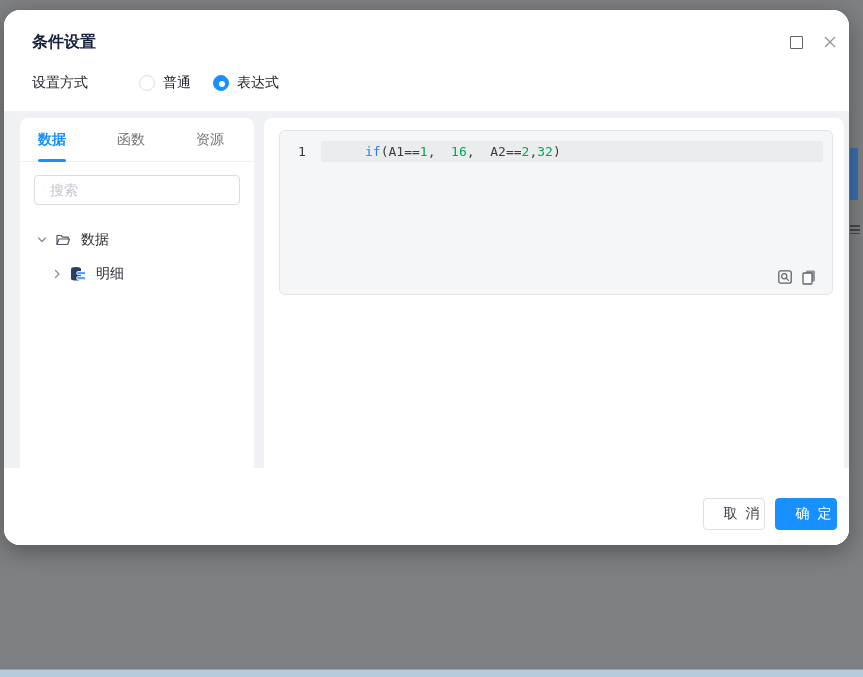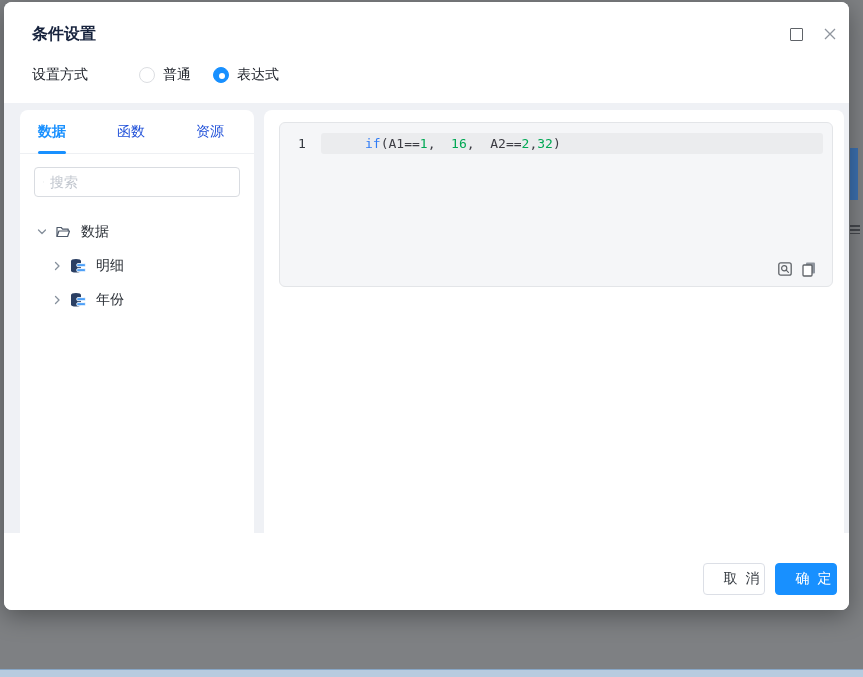--- a/index.html
+++ b/index.html
@@ -12,22 +12,22 @@
   }
 
   
   .bottom-strip { position:absolute; left:0; right:0; bottom:0; height:8px;
     background:#b7cbdf; border-top:1px solid #87a6c6; }
   .bg-frag-blue { position:absolute; right:5px; top:148px; width:8px; height:52px; background:#3b6fae; }
   .bg-frag-dark { position:absolute; right:3px; top:225px; width:10px; height:9px;
     background:repeating-linear-gradient(#44474c 0 2px, #7e8083 2px 4px); }
 
   
-  .dialog { position:absolute; left:4px; top:2px; width:845px; height:608px;
-    background:#fff; border-radius:8px; box-shadow:0 6px 24px rgba(0,0,0,.35); overflow:hidden; }
+  .dialog { position:absolute; left:4px; top:10px; width:845px; height:535px;
+    background:#fff; border-radius:16px; box-shadow:0 6px 24px rgba(0,0,0,.35); overflow:hidden; }
 
   .dlg-header { position:relative; height:101px; background:#fff; }
   .dlg-title { position:absolute; left:28px; top:22px; font-size:16px; font-weight:bold; color:#17233d; }
   .win-btn { position:absolute; top:21px; width:22px; height:22px; display:flex;
     align-items:center; justify-content:center; cursor:pointer; }
   .win-max { right:42px; }
   .win-close { right:8px; }
   .max-square { width:13px; height:13px; border:1.5px solid #5f6368; border-radius:1px; }
 
   .mode-row { position:absolute; left:28px; top:64px; display:flex; align-items:center; }
@@ -43,21 +43,21 @@
   .dlg-content { position:absolute; left:0; right:0; top:101px; height:491px;
     background:#eff1f5; padding:7px 5px 8px 16px; display:flex; gap:10px; }
   .card { background:#fff; border-radius:8px; height:476px; }
   .left-card { width:234px; flex:0 0 auto; }
   .right-card { flex:1; position:relative; }
 
   
   .tab-bar { display:flex; justify-content:space-between; padding:0 30px 0 18px;
     height:44px; align-items:center; border-bottom:1px solid #eef0f3; }
   .tab { position:relative; height:44px; display:flex; align-items:center;
-    color:#1d4ed8; cursor:pointer; }
+    color:#737373; cursor:pointer; }
   .tab.active { color:#1890ff; font-weight:bold; }
   .tab.active::after { content:""; position:absolute; left:50%; transform:translateX(-50%);
     bottom:0; width:28px; height:3px; border-radius:2px; background:#1890ff; }
 
   .search-box { margin:13px 14px 12px 14px; height:30px; border:1px solid #d9dce1;
     border-radius:4px; display:flex; align-items:center; padding:0 8px; background:#fff; }
   .search-box input { border:none; outline:none; flex:1; margin-left:6px; font-size:14px;
     color:#15803d; font-family:inherit; background:transparent; }
   .search-box input::placeholder { color:#c2c7cf; }
 
@@ -173,36 +173,20 @@
               <ellipse cx="6" cy="3.2" rx="5" ry="2.1" fill="#2b3f63"></ellipse>
               <path d="M1 3.2 v9.2 a5 2.1 0 0 0 10 0 v-9.2" fill="#2b3f63"></path>
               <rect x="6.8" y="5.6" width="8.6" height="3.1" rx="1" fill="#4ea0f8" stroke="#fff" stroke-width="0.9"></rect>
               <rect x="6.8" y="10.6" width="8.6" height="3.1" rx="1" fill="#4ea0f8" stroke="#fff" stroke-width="0.9"></rect>
             </svg>
           </span>
           <span class="tl">明细</span>
         </div>
 
 
-        <div class="tree-row lvl2">
-          <span class="tw">
-            <svg width="12" height="12" viewBox="0 0 12 12">
-                <path d="M4.5 2.5 L8 6 L4.5 9.5" fill="none" stroke="#86909c" stroke-width="1.3" stroke-linecap="round" stroke-linejoin="round"></path>
-              </svg>
-          </span>
-          <span class="ti">
-            <svg width="16" height="16" viewBox="0 0 16 16">
-              <ellipse cx="6" cy="3.2" rx="5" ry="2.1" fill="#2b3f63"></ellipse>
-              <path d="M1 3.2 v9.2 a5 2.1 0 0 0 10 0 v-9.2" fill="#2b3f63"></path>
-              <rect x="6.8" y="5.6" width="8.6" height="3.1" rx="1" fill="#4ea0f8" stroke="#fff" stroke-width="0.9"></rect>
-              <rect x="6.8" y="10.6" width="8.6" height="3.1" rx="1" fill="#4ea0f8" stroke="#fff" stroke-width="0.9"></rect>
-            </svg>
-          </span>
-          <span class="tl">年份</span>
-        </div>
 
 
       </div>
     </div>
 
     <div class="card right-card">
       <div class="editor">
         <div class="gutter">
           <div class="line-num">1</div>
         </div>

